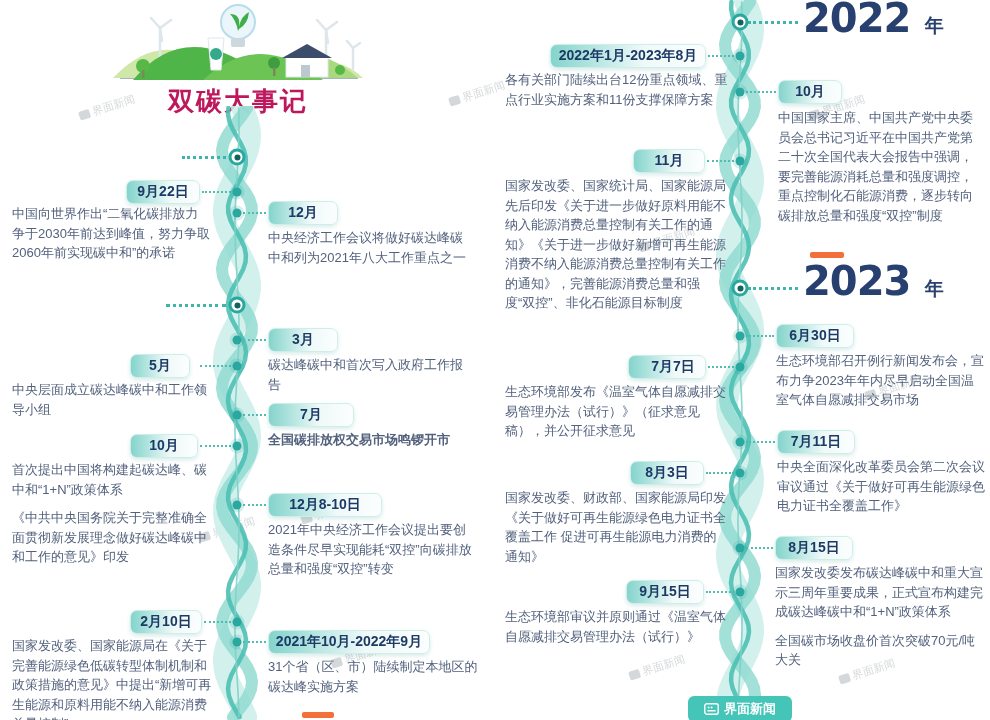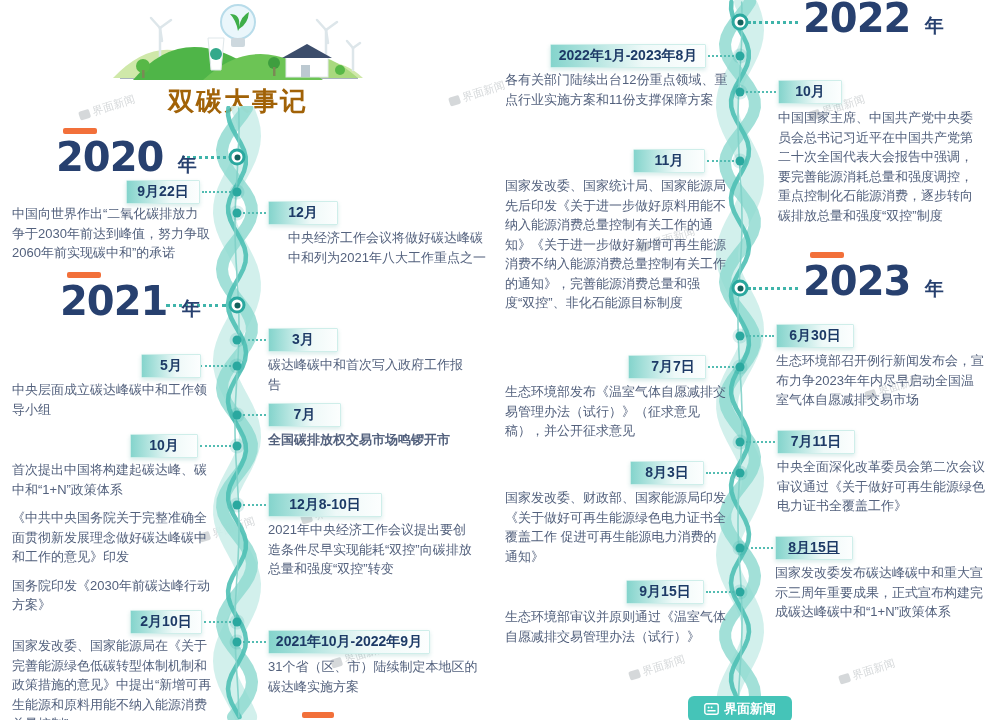--- a/index.html
+++ b/index.html
@@ -5,34 +5,34 @@
   :root{
     --teal:#2aa89f; --teal-light:#8ed9d0; --teal-pale:#c9ece8;
     --navy:#27406f; --badge-text:#1d3a66; --body:#53617d; --orange:#f2703a;
   }
   *{box-sizing:border-box;margin:0;padding:0}
   body{background:#e9e9e9;font-family:"Liberation Sans","DejaVu Sans",sans-serif}
   #stage{position:relative;width:990px;height:720px;background:#ffffff;overflow:hidden;margin:0 auto}
 
   
   #title{position:absolute;left:122px;top:84px;width:232px;text-align:center;
-    font-size:26px;font-weight:700;color:#a16207;letter-spacing:2px}
+    font-size:26px;font-weight:700;color:#be185d;letter-spacing:2px}
   #ground-line{position:absolute;left:120px;top:77px;width:238px;height:2px;background:#a7b2bd}
 
   
   .year{position:absolute;white-space:nowrap;z-index:5}
   .ybar{display:block;width:34px;height:6px;background:var(--orange);border-radius:2px;margin:0 0 3px 7px}
   .ynum{font-size:40px;font-weight:700;color:var(--navy);letter-spacing:-1px;line-height:1;font-family:"DejaVu Sans",sans-serif}
   .ysuf{font-size:19px;font-weight:700;color:var(--navy);margin-left:10px}
 
   
   .badge{position:absolute;display:flex;align-items:center;justify-content:center;
     height:24px;font-size:14px;font-weight:700;color:var(--badge-text);
     background:linear-gradient(90deg,#84d4cc 0%,#eef9f8 60%,#fcfefe 100%);
-    border:1px solid #cfeeea;border-radius:1px;box-shadow:0 2px 4px rgba(60,160,150,.20);
+    border:1px solid #cfeeea;border-radius:7px;box-shadow:0 2px 4px rgba(60,160,150,.20);
     white-space:nowrap;z-index:6}
   .body-text{position:absolute;font-size:13px;line-height:1.5;color:var(--body);z-index:4}
   .body-text p{margin:0 0 9px 0}
   .dots{position:absolute;height:0;border-top:2px dotted #53bcb2;z-index:3}
   .dots.thick{border-top:3px dotted #3fb4aa}
   .node{position:absolute;width:9px;height:9px;border-radius:50%;background:var(--teal);
     box-shadow:0 0 0 3px rgba(42,168,159,.18);z-index:7;transform:translate(-50%,-50%)}
   .node.ring{width:17px;height:17px;background:#ffffff;border:3px solid var(--teal);box-shadow:none}
   .node.ring::after{content:"";position:absolute;left:50%;top:50%;width:6px;height:6px;border-radius:50%;
     background:#14625d;transform:translate(-50%,-50%)}
@@ -92,30 +92,20 @@
 
     <circle cx="35" cy="66" r="7" fill="#57b847"></circle>
       <rect x="34" y="70" width="2.5" height="8" fill="#7a8a55"></rect>
     <circle cx="166" cy="63" r="6" fill="#3e9e3f"></circle>
       <rect x="165" y="67" width="2.5" height="9" fill="#7a8a55"></rect>
     <circle cx="232" cy="70" r="5" fill="#57b847"></circle>
   </svg>
   <div id="ground-line"></div>
   <h1 id="title">双碳大事记</h1>
 
-  <div class="year" style="left:56px;top:128px">
-    <span class="ybar"></span>
-    <span class="ynum">2020</span>
-    <span class="ysuf">年</span>
-  </div>
-  <div class="year" style="left:60px;top:272px">
-    <span class="ybar"></span>
-    <span class="ynum">2021</span>
-    <span class="ysuf">年</span>
-  </div>
   <div class="year" style="left:803px;top:-2px">
     
     <span class="ynum">2022</span>
     <span class="ysuf">年</span>
   </div>
   <div class="year" style="left:803px;top:252px">
     <span class="ybar"></span>
     <span class="ynum">2023</span>
     <span class="ysuf">年</span>
   </div>
@@ -133,53 +123,52 @@
       <path d="M31.7 2 L31.9 9 L32.0 16 L32.0 23 L31.9 30 L31.7 37 L31.5 44 L31.1 51 L30.7 58 L30.3 65 L29.9 72 L29.5 79 L29.0 86 L28.7 93 L28.4 100 L28.2 107 L28.0 114 L28.0 121 L28.1 128 L28.2 135 L28.5 142 L28.8 149 L29.1 156 L29.6 163 L30.0 170 L30.4 177 L30.8 184 L31.2 191 L31.5 198 L31.8 205 L31.9 212 L32.0 219 L32.0 226 L31.8 233 L31.6 240 L31.3 247 L31.0 254 L30.6 261 L30.1 268 L29.7 275 L29.3 282 L28.9 289 L28.5 296 L28.3 303 L28.1 310 L28.0 317 L28.0 324 L28.1 331 L28.3 338 L28.6 345 L28.9 352 L29.3 359 L29.7 366 L30.2 373 L30.6 380 L31.0 387 L31.4 394 L31.6 401 L31.9 408 L32.0 415 L32.0 422 L31.9 429 L31.8 436 L31.5 443 L31.2 450 L30.8 457 L30.4 464 L29.9 471 L29.5 478 L29.1 485 L28.7 492 L28.4 499 L28.2 506 L28.1 513 L28.0 520 L28.0 527 L28.2 534 L28.4 541 L28.7 548 L29.1 555 L29.5 562 L29.9 569 L30.4 576 L30.8 583 L31.2 590 L31.5 597 L31.7 604 L31.9 611 L32.0 618 L32.0 625 L31.9 632 L31.7 639 L31.4 646 L31.0 653 L30.6 660 L30.2 667 L29.8 674 L29.3 681 L28.9 688 L28.6 695 L28.3 702 L28.1 709 L28.0 716 " fill="none" stroke="#7fd0c8" stroke-width="1.6" stroke-linecap="round" opacity="0.9"></path>
     </svg>
 
   <div id="events">
       <div class="badge" style="left: 126px; top: 180px; width: 74px;">9月22日</div>
       <div class="dots" style="left: 202px; top: 191px; width: 29px;"></div>
       <div class="node" style="left: 237px; top: 192px;"></div>
       <div class="body-text" style="left: 12px; top: 204px; width: 198px;">
         <p>中国向世界作出“二氧化碳排放力争于2030年前达到峰值，努力争取2060年前实现碳中和”的承诺</p>
       </div>
-      <div class="badge" style="left: 130px; top: 354px; width: 60px; margin-left: 11px;">5月</div>
+      <div class="badge" style="left: 130px; top: 354px; width: 60px;">5月</div>
       <div class="dots" style="left: 200px; top: 365px; width: 31px;"></div>
       <div class="node" style="left: 237px; top: 366px;"></div>
       <div class="body-text" style="left: 12px; top: 380px; width: 196px;">
         <p>中央层面成立碳达峰碳中和工作领导小组</p>
       </div>
       <div class="badge" style="left: 130px; top: 434px; width: 68px;">10月</div>
       <div class="dots" style="left: 200px; top: 445px; width: 31px;"></div>
       <div class="node" style="left: 237px; top: 446px;"></div>
       <div class="body-text" style="left: 12px; top: 460px; width: 202px;">
         <p>首次提出中国将构建起碳达峰、碳中和“1+N”政策体系</p>
         <p>《中共中央国务院关于完整准确全面贯彻新发展理念做好碳达峰碳中和工作的意见》印发</p>
-        <p>国务院印发《2030年前碳达峰行动方案》</p>
       </div>
       <div class="badge" style="left: 130px; top: 610px; width: 72px;">2月10日</div>
       <div class="dots" style="left: 204px; top: 621px; width: 27px;"></div>
       <div class="node" style="left: 237px; top: 622px;"></div>
       <div class="body-text" style="left: 12px; top: 636px; width: 206px;">
         <p>国家发改委、国家能源局在《关于完善能源绿色低碳转型体制机制和政策措施的意见》中提出“新增可再生能源和原料用能不纳入能源消费总量控制”</p>
       </div>
       <div class="badge" style="left: 268px; top: 201px; width: 70px;">12月</div>
       <div class="dots" style="left: 243px; top: 212px; width: 23px;"></div>
       <div class="node" style="left: 237px; top: 213px;"></div>
-      <div class="body-text" style="left: 268px; top: 228px; width: 200px; margin-left: 20px;">
+      <div class="body-text" style="left: 268px; top: 228px; width: 200px;">
         <p>中央经济工作会议将做好碳达峰碳中和列为2021年八大工作重点之一</p>
       </div>
       <div class="badge" style="left: 268px; top: 328px; width: 70px; text-align: center;">3月</div>
       <div class="dots" style="left: 243px; top: 339px; width: 23px;"></div>
       <div class="node" style="left: 237px; top: 340px;"></div>
       <div class="body-text" style="left: 268px; top: 355px; width: 206px;">
         <p>碳达峰碳中和首次写入政府工作报告</p>
       </div>
-      <div class="badge" style="left: 268px; top: 403px; width: 73px;">7月</div>
+      <div class="badge" style="left: 268px; top: 403px; width: 86px;">7月</div>
       <div class="dots" style="left: 243px; top: 414px; width: 23px;"></div>
       <div class="node" style="left: 237px; top: 415px;"></div>
       <div class="body-text" style="left: 268px; top: 430px; width: 216px; font-weight: bold;">
         <p>全国碳排放权交易市场鸣锣开市</p>
       </div>
       <div class="badge" style="left: 268px; top: 493px; width: 114px;">12月8-10日</div>
       <div class="dots" style="left: 243px; top: 504px; width: 23px;"></div>
       <div class="node" style="left: 237px; top: 505px;"></div>
       <div class="body-text" style="left: 268px; top: 520px; width: 210px;">
         <p>2021年中央经济工作会议提出要创造条件尽早实现能耗“双控”向碳排放总量和强度“双控”转变</p>
@@ -231,25 +220,26 @@
       <div class="node" style="left: 740px; top: 336px;"></div>
       <div class="body-text" style="left: 776px; top: 351px; width: 208px;">
         <p>生态环境部召开例行新闻发布会，宣布力争2023年年内尽早启动全国温室气体自愿减排交易市场</p>
       </div>
       <div class="badge" style="left: 777px; top: 430px; width: 78px;">7月11日</div>
       <div class="dots" style="left: 746px; top: 441px; width: 29px;"></div>
       <div class="node" style="left: 740px; top: 442px;"></div>
       <div class="body-text" style="left: 777px; top: 457px; width: 208px;">
         <p>中央全面深化改革委员会第二次会议审议通过《关于做好可再生能源绿色电力证书全覆盖工作》</p>
       </div>
-      <div class="badge" style="left: 775px; top: 536px; width: 78px; text-decoration: underline;">8月15日</div>
+      <div class="badge" style="left: 775px; top: 536px; width: 78px;">8月15日</div>
       <div class="dots" style="left: 746px; top: 547px; width: 27px;"></div>
       <div class="node" style="left: 740px; top: 548px;"></div>
       <div class="body-text" style="left: 775px; top: 563px; width: 212px;">
         <p>国家发改委发布碳达峰碳中和重大宣示三周年重要成果，正式宣布构建完成碳达峰碳中和“1+N”政策体系</p>
+        <p>全国碳市场收盘价首次突破70元/吨大关</p>
       </div>
     </div>
   <div id="marks">
       <div class="dots thick" style="left: 182px; top: 156px; width: 44px;"></div>
       <div class="node ring" style="left: 237px; top: 157px;"></div>
       <div class="dots thick" style="left: 166px; top: 304px; width: 60px;"></div>
       <div class="node ring" style="left: 237px; top: 305px;"></div>
       <div class="dots thick" style="left: 748px; top: 21px; width: 50px;"></div>
       <div class="node ring" style="left: 740px; top: 22px;"></div>
       <div class="dots thick" style="left: 748px; top: 287px; width: 50px;"></div>

